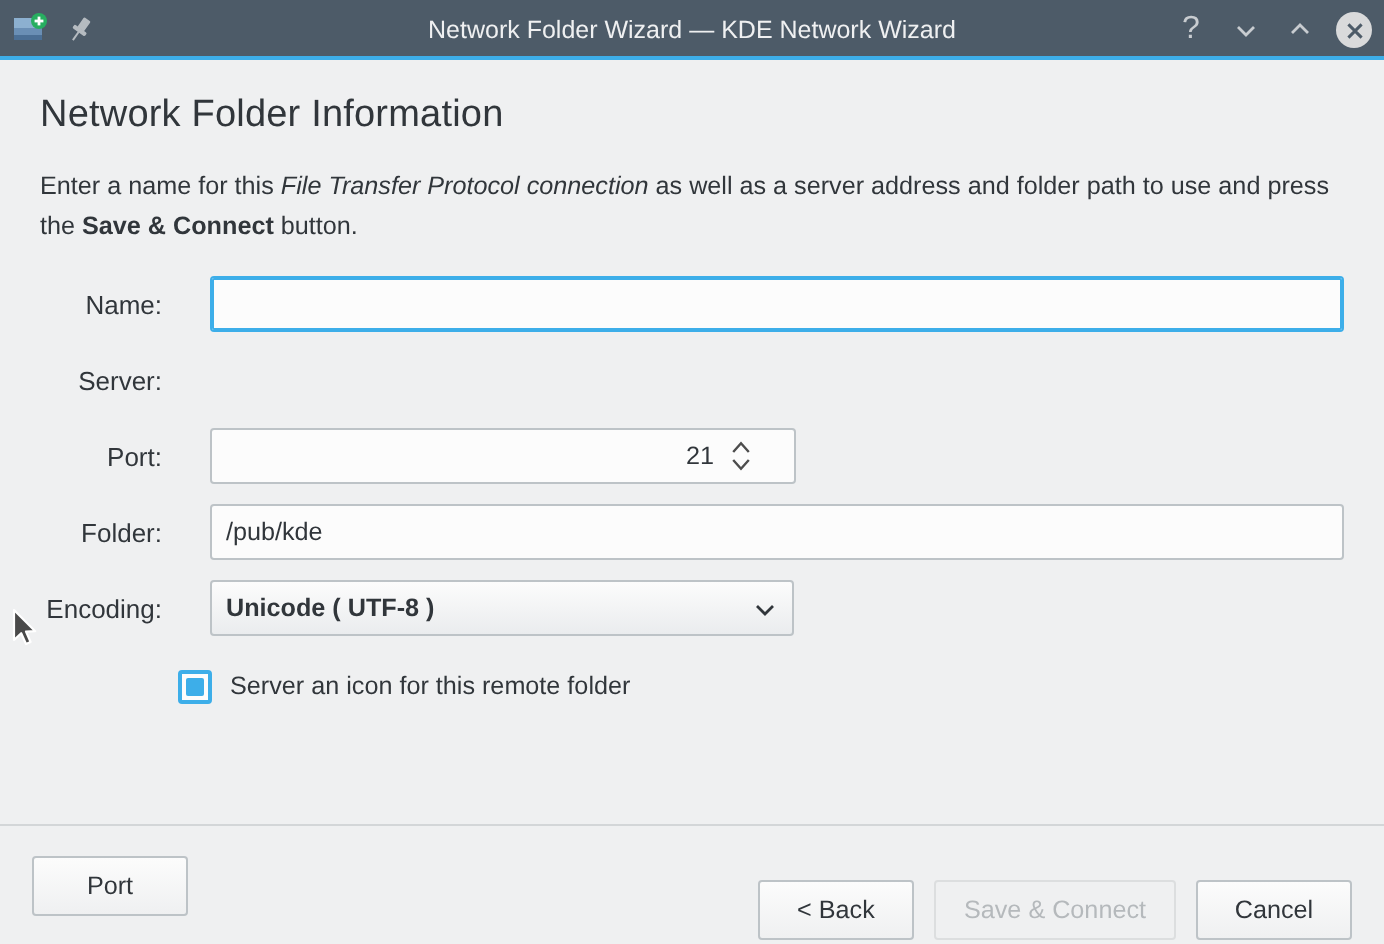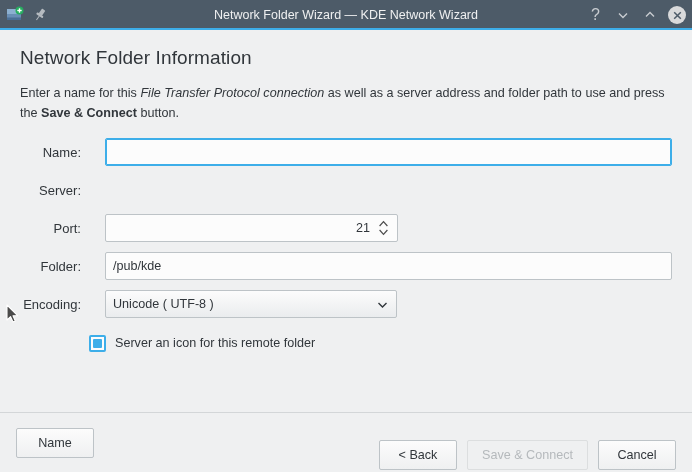--- a/index.html
+++ b/index.html
@@ -147,21 +147,21 @@
   }
   .field.grow { flex: 1 1 auto; }
   .field.focused {
     border-color: #3daee9;
     border-width: 1px;
     box-shadow: 0 0 0 1px #3daee9 inset;
   }
   .spin {
     width: 293px;
     flex: 0 0 auto;
-    padding-right: 7px;
+    padding-right: 20px;
     justify-content: flex-end;
     position: relative;
   }
   .spin .val {
     font-size: 12.6px;
     color: #31363b;
     margin-right: 6px;
   }
   .spin-arrows {
     display: flex;
@@ -172,20 +172,21 @@
     height: 22px;
     color: #4d4d4d;
   }
   .combo {
     width: 292px;
     flex: 0 0 auto;
     background: linear-gradient(#fcfcfc, #eaecee);
     border: 1px solid #bdc3c7;
     justify-content: space-between;
     padding-right: 7px;
+    font-weight: bold;
   }
   .combo-arrow {
     color: #31363b;
     display: flex;
     align-items: center;
   }
 
   
   .check-row {
     display: flex;
@@ -372,21 +373,21 @@
         <span class="checkbox">
           <span class="inner"></span>
         </span>
         <span class="check-label">Server an icon for this remote folder</span>
       </div>
 
     </div>
   </div>
 
   <div class="footer">
-    <div class="btn">Name</div>
+    <div class="btn">Port</div>
     <div class="btn-right-group">
       <div class="btn">&lt; Back</div>
       <div class="btn disabled">Save &amp; Connect</div>
       <div class="btn">Cancel</div>
     </div>
   </div>
 
   <span class="cursor">
     <svg width="14" height="20" viewBox="0 0 14 20">
       <path d="M1 1 L1 16 L4.6 12.6 L7 18 L9.3 17 L7 11.8 L11.6 11.6 Z" fill="#4a4a4a" stroke="#ffffff" stroke-width="1.1" stroke-linejoin="round"></path>

